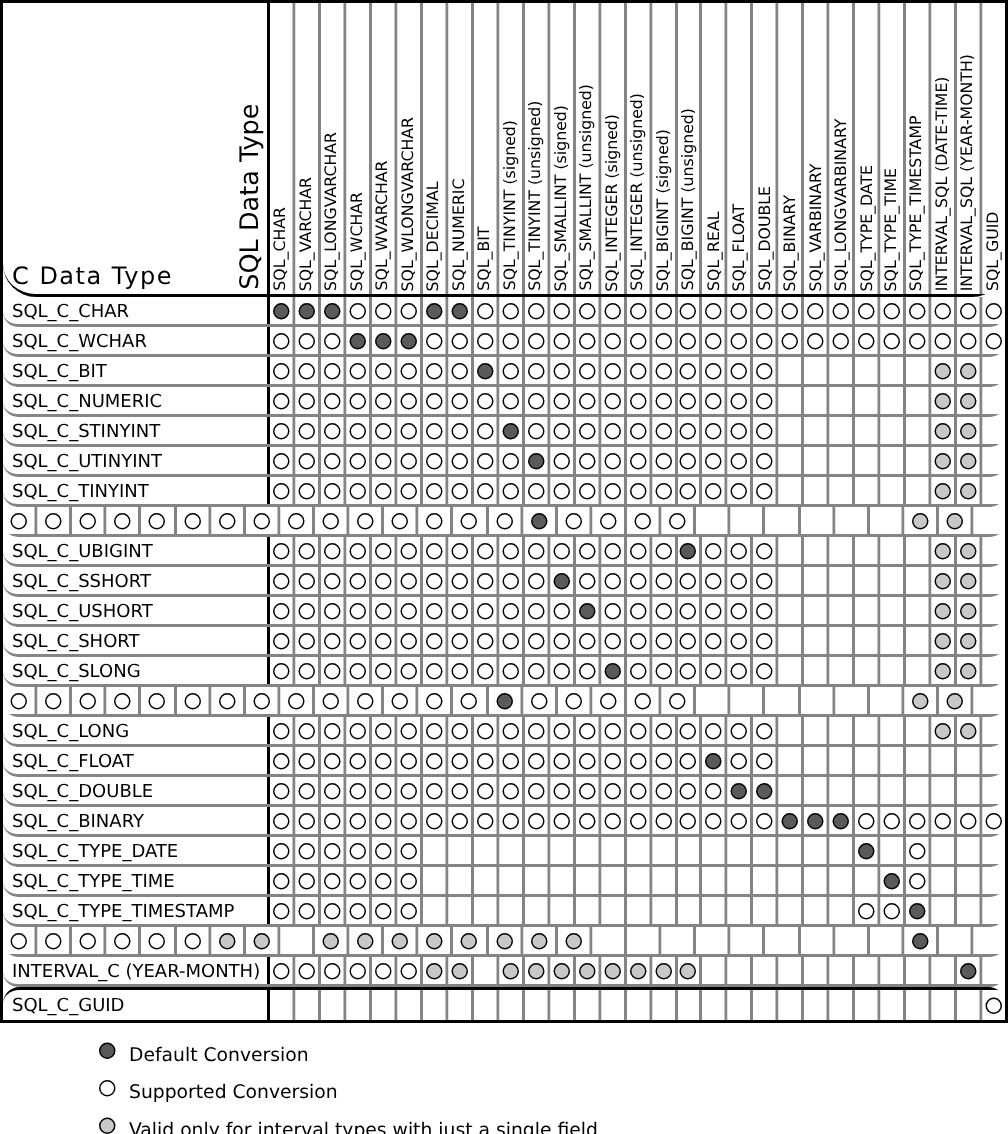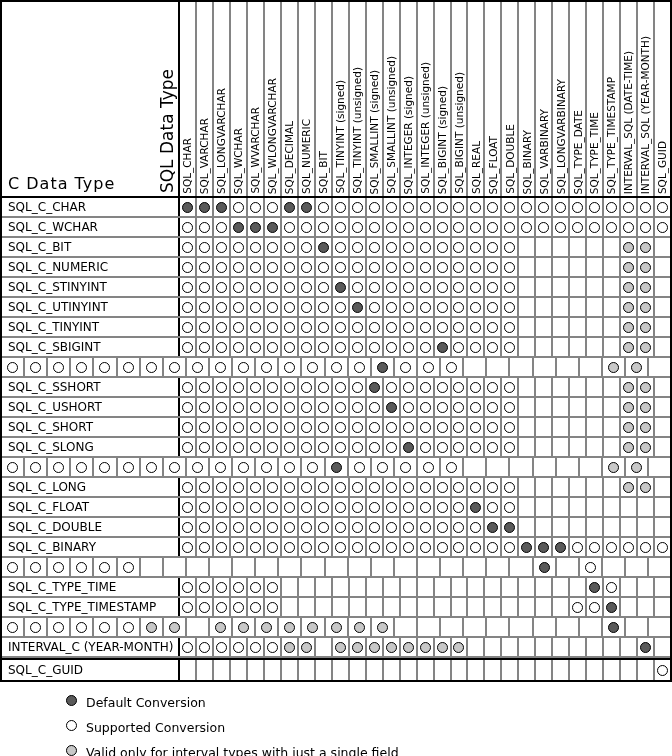--- a/index.html
+++ b/index.html
@@ -7,21 +7,21 @@
   body {
     width: 672px;
     font-family: "DejaVu Sans", "Liberation Sans", sans-serif;
     color: #000;
   }
   #matrix {
     width: 672px;
     border: 2px solid #000;
     background: #fff;
   }
-  .mx-row { display: flex; width: 100%; }
+  .mx-row { display: flex; width: 100%; border-radius: 22px; }
   .mx-row .mx-label {
     width: 178px;
     flex: 0 0 178px;
     border-right: 2px solid #000;
     display: flex;
     align-items: center;
     padding-left: 6px;
     font-size: 12px;
     white-space: nowrap;
     overflow: hidden;
@@ -750,96 +750,96 @@
       <div class="mx-cell"></div>
       <div class="mx-cell">
         <span class="dot interval"></span>
       </div>
       <div class="mx-cell">
         <span class="dot interval"></span>
       </div>
       <div class="mx-cell"></div>
     </div>
     <div class="mx-row mx-data">
-      <div class="mx-label">SQL_C_SBIGINT</div>
-      <div class="mx-cell">
-        <span class="dot supported"></span>
-      </div>
-      <div class="mx-cell">
-        <span class="dot supported"></span>
-      </div>
-      <div class="mx-cell">
-        <span class="dot supported"></span>
-      </div>
-      <div class="mx-cell">
-        <span class="dot supported"></span>
-      </div>
-      <div class="mx-cell">
-        <span class="dot supported"></span>
-      </div>
-      <div class="mx-cell">
-        <span class="dot supported"></span>
-      </div>
-      <div class="mx-cell">
-        <span class="dot supported"></span>
-      </div>
-      <div class="mx-cell">
-        <span class="dot supported"></span>
-      </div>
-      <div class="mx-cell">
-        <span class="dot supported"></span>
-      </div>
-      <div class="mx-cell">
-        <span class="dot supported"></span>
-      </div>
-      <div class="mx-cell">
-        <span class="dot supported"></span>
-      </div>
-      <div class="mx-cell">
-        <span class="dot supported"></span>
-      </div>
-      <div class="mx-cell">
-        <span class="dot supported"></span>
-      </div>
-      <div class="mx-cell">
-        <span class="dot supported"></span>
-      </div>
-      <div class="mx-cell">
-        <span class="dot supported"></span>
-      </div>
-      <div class="mx-cell">
-        <span class="dot default"></span>
-      </div>
-      <div class="mx-cell">
-        <span class="dot supported"></span>
-      </div>
-      <div class="mx-cell">
-        <span class="dot supported"></span>
-      </div>
-      <div class="mx-cell">
-        <span class="dot supported"></span>
-      </div>
-      <div class="mx-cell">
-        <span class="dot supported"></span>
-      </div>
-      <div class="mx-cell"></div>
-      <div class="mx-cell"></div>
-      <div class="mx-cell"></div>
-      <div class="mx-cell"></div>
-      <div class="mx-cell"></div>
-      <div class="mx-cell"></div>
-      <div class="mx-cell">
-        <span class="dot interval"></span>
-      </div>
-      <div class="mx-cell">
-        <span class="dot interval"></span>
-      </div>
-      <div class="mx-cell"></div>
-    </div>
-    <div class="mx-row mx-data">
+      <div class="mx-cell">
+        <span class="dot supported"></span>
+      </div>
+      <div class="mx-cell">
+        <span class="dot supported"></span>
+      </div>
+      <div class="mx-cell">
+        <span class="dot supported"></span>
+      </div>
+      <div class="mx-cell">
+        <span class="dot supported"></span>
+      </div>
+      <div class="mx-cell">
+        <span class="dot supported"></span>
+      </div>
+      <div class="mx-cell">
+        <span class="dot supported"></span>
+      </div>
+      <div class="mx-cell">
+        <span class="dot supported"></span>
+      </div>
+      <div class="mx-cell">
+        <span class="dot supported"></span>
+      </div>
+      <div class="mx-cell">
+        <span class="dot supported"></span>
+      </div>
+      <div class="mx-cell">
+        <span class="dot supported"></span>
+      </div>
+      <div class="mx-cell">
+        <span class="dot supported"></span>
+      </div>
+      <div class="mx-cell">
+        <span class="dot supported"></span>
+      </div>
+      <div class="mx-cell">
+        <span class="dot supported"></span>
+      </div>
+      <div class="mx-cell">
+        <span class="dot supported"></span>
+      </div>
+      <div class="mx-cell">
+        <span class="dot supported"></span>
+      </div>
+      <div class="mx-cell">
+        <span class="dot default"></span>
+      </div>
+      <div class="mx-cell">
+        <span class="dot supported"></span>
+      </div>
+      <div class="mx-cell">
+        <span class="dot supported"></span>
+      </div>
+      <div class="mx-cell">
+        <span class="dot supported"></span>
+      </div>
+      <div class="mx-cell">
+        <span class="dot supported"></span>
+      </div>
+      <div class="mx-cell"></div>
+      <div class="mx-cell"></div>
+      <div class="mx-cell"></div>
+      <div class="mx-cell"></div>
+      <div class="mx-cell"></div>
+      <div class="mx-cell"></div>
+      <div class="mx-cell">
+        <span class="dot interval"></span>
+      </div>
+      <div class="mx-cell">
+        <span class="dot interval"></span>
+      </div>
+      <div class="mx-cell"></div>
+    </div>
+    <div class="mx-row mx-data">
+      <div class="mx-label">SQL_C_UBIGINT</div>
       <div class="mx-cell">
         <span class="dot supported"></span>
       </div>
       <div class="mx-cell">
         <span class="dot supported"></span>
       </div>
       <div class="mx-cell">
         <span class="dot supported"></span>
       </div>
       <div class="mx-cell">
@@ -1590,20 +1590,21 @@
         <span class="dot supported"></span>
       </div>
       <div class="mx-cell">
         <span class="dot supported"></span>
       </div>
       <div class="mx-cell">
         <span class="dot supported"></span>
       </div>
     </div>
     <div class="mx-row mx-data">
+      <div class="mx-label">SQL_C_TYPE_DATE</div>
       <div class="mx-cell">
         <span class="dot supported"></span>
       </div>
       <div class="mx-cell">
         <span class="dot supported"></span>
       </div>
       <div class="mx-cell">
         <span class="dot supported"></span>
       </div>
       <div class="mx-cell">

